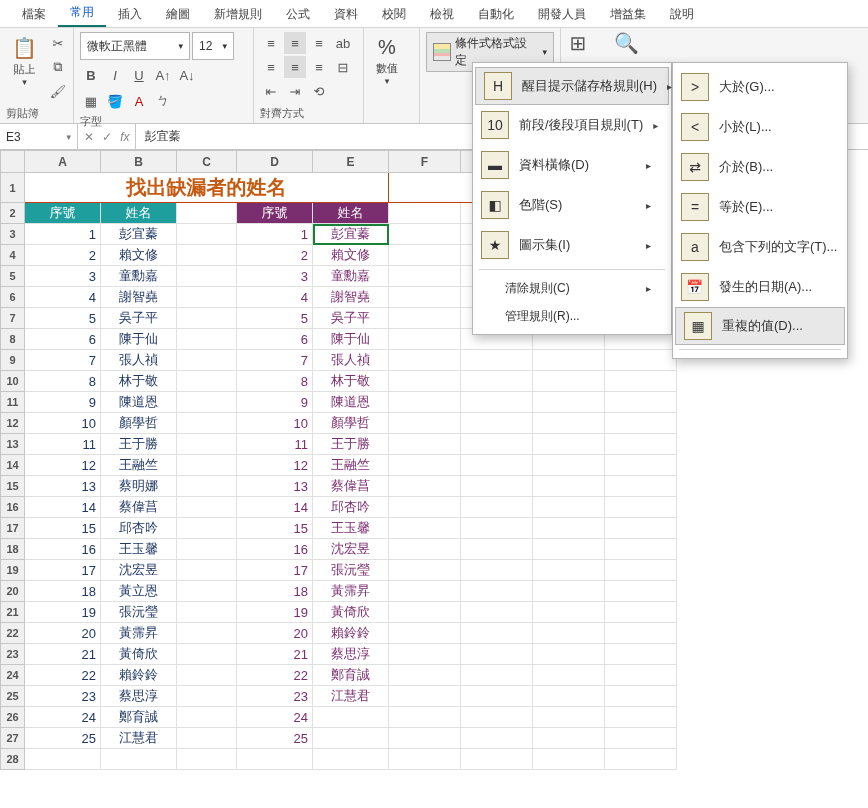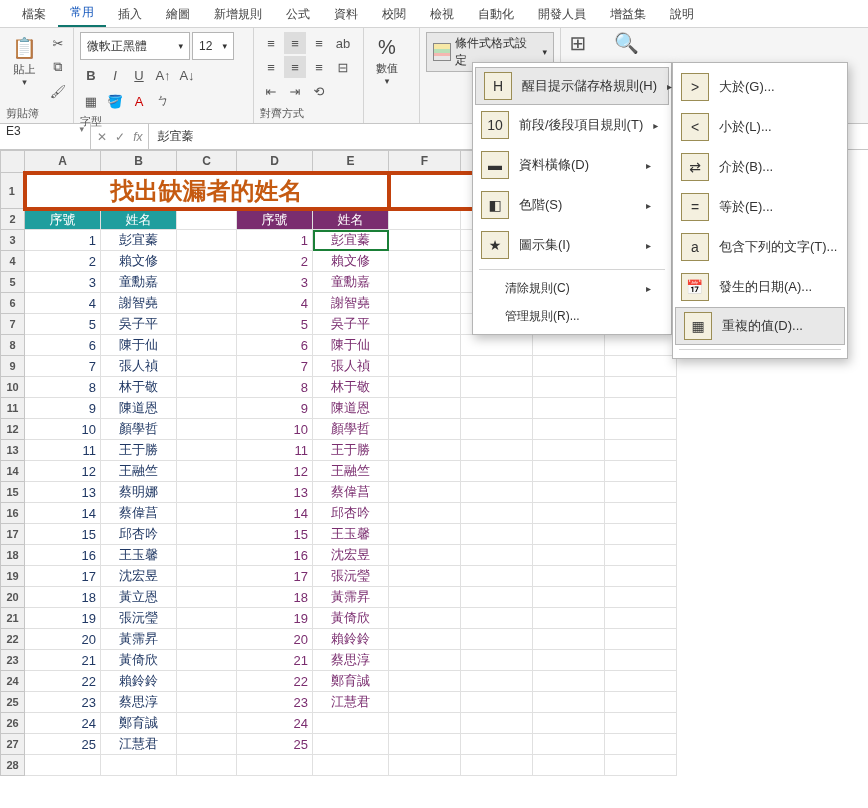--- a/index.html
+++ b/index.html
@@ -32,37 +32,37 @@
   .menu-item.small { height: 28px; padding-left: 32px; font-size: 12px; }
   .menu-item.hover { background: #e8e8e8; border: 1px solid #b5b5b5; height: 38px; margin: 0 2px; }
   .menu-item .arrow { margin-left: auto; font-size: 10px; color: #444; }
   .menu-item .micon { width: 28px; height: 28px; border: 1px solid #9b8d55; display: flex; align-items: center; justify-content: center; font-size: 14px; background: #f4f0df; flex-shrink: 0; }
   .menu-sep { height: 1px; background: #d4d4d4; margin: 4px 6px; }
   .menu1 { left: 472px; top: 62px; width: 200px; }
   .menu2 { left: 672px; top: 62px; width: 176px; }
 
   
   .formula-row { display: flex; height: 26px; border-bottom: 1px solid #c6c6c6; align-items: stretch; background: #fff; }
-  .name-box { width: 91px; border-right: 1px solid #c6c6c6; display: flex; padding: 0 6px; font-size: 12px; }
+  .name-box { width: 78px; border-right: 1px solid #c6c6c6; display: flex; align-items: center; padding: 0 6px; font-size: 12px; }
   .name-box .dd { margin-left: auto; font-size: 9px; color: #777; }
   .fx-btns { display: flex; align-items: center; padding: 0 6px; gap: 8px; border-right: 1px solid #c6c6c6; color: #888; }
   .fx-input { flex: 1; padding: 0 8px; display: flex; align-items: center; font-size: 12px; }
 
   
   .grid-wrap { position: relative; height: calc(808px - 28px - 96px - 26px); overflow: hidden; background: #fff; }
   table.grid { border-collapse: collapse; table-layout: fixed; }
   .corner { width: 24px; height: 22px; background: #f0f0f0; border: 1px solid #c6c6c6; }
   .colhead { height: 22px; background: #f0f0f0; border: 1px solid #c6c6c6; text-align: center; font-size: 12px; color: #555; }
   .rowhead { width: 24px; background: #f0f0f0; border: 1px solid #c6c6c6; text-align: center; font-size: 11px; color: #555; }
   td.cell { border: 1px solid #e0e0e0; height: 21px; font-size: 13px; padding: 0 4px; }
   td.cell.num { text-align: right; color: #203864; }
   td.cell.nameA { text-align: center; color: #203864; }
   td.cell.numD { text-align: right; color: #7a2d6f; }
   td.cell.nameE { text-align: center; color: #7a2d6f; }
-  .row1 td.cell { font-size: 24px; color: #c55a11; font-weight: 700; text-align: center; height: 30px; border: 4px solid #c2410c; }
+  .row1 td.cell { font-size: 20px; color: #c55a11; font-weight: 700; text-align: center; height: 30px; border: 1px solid #c2410c; }
   .hdrA { background: #1f9e9e; color: #fff; text-align: center; }
   .hdrE { background: #7a2d6f; color: #fff; text-align: center; }
   .sel-cell { outline: 2px solid #1a7f37; outline-offset: -2px; }
 </style>
 </head>
 <body>
 
 <div class="ribbon-tabs" id="ribbon-tabs">
     <div class="tab">檔案</div>
     <div class="tab active">常用</div>

